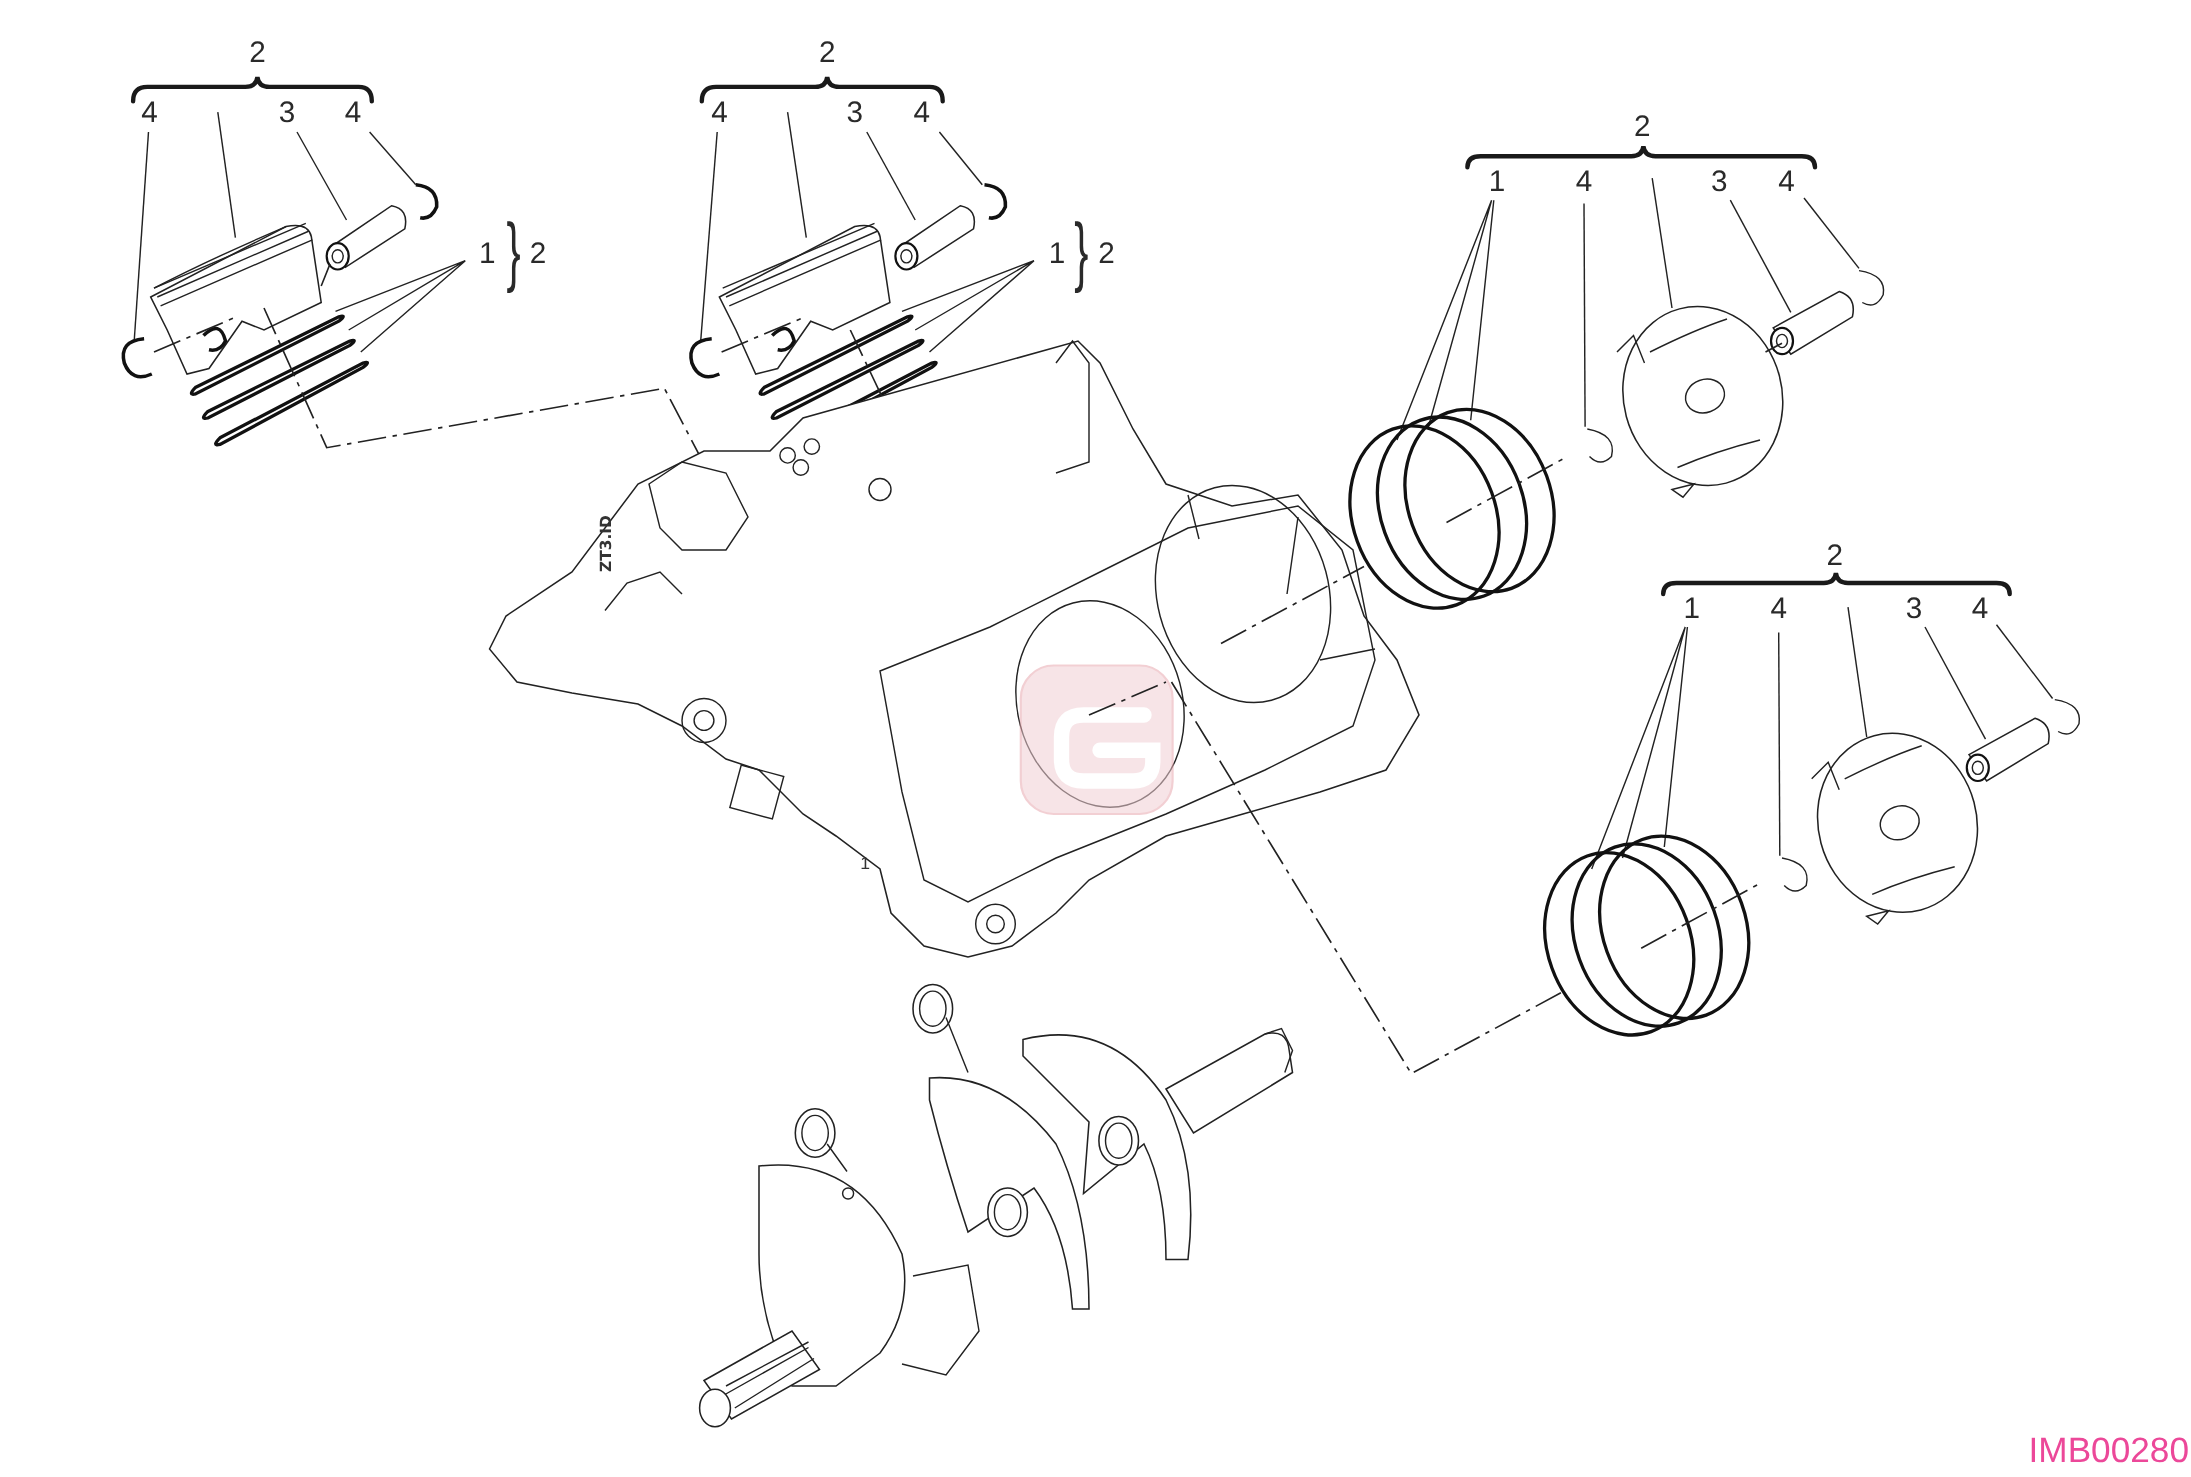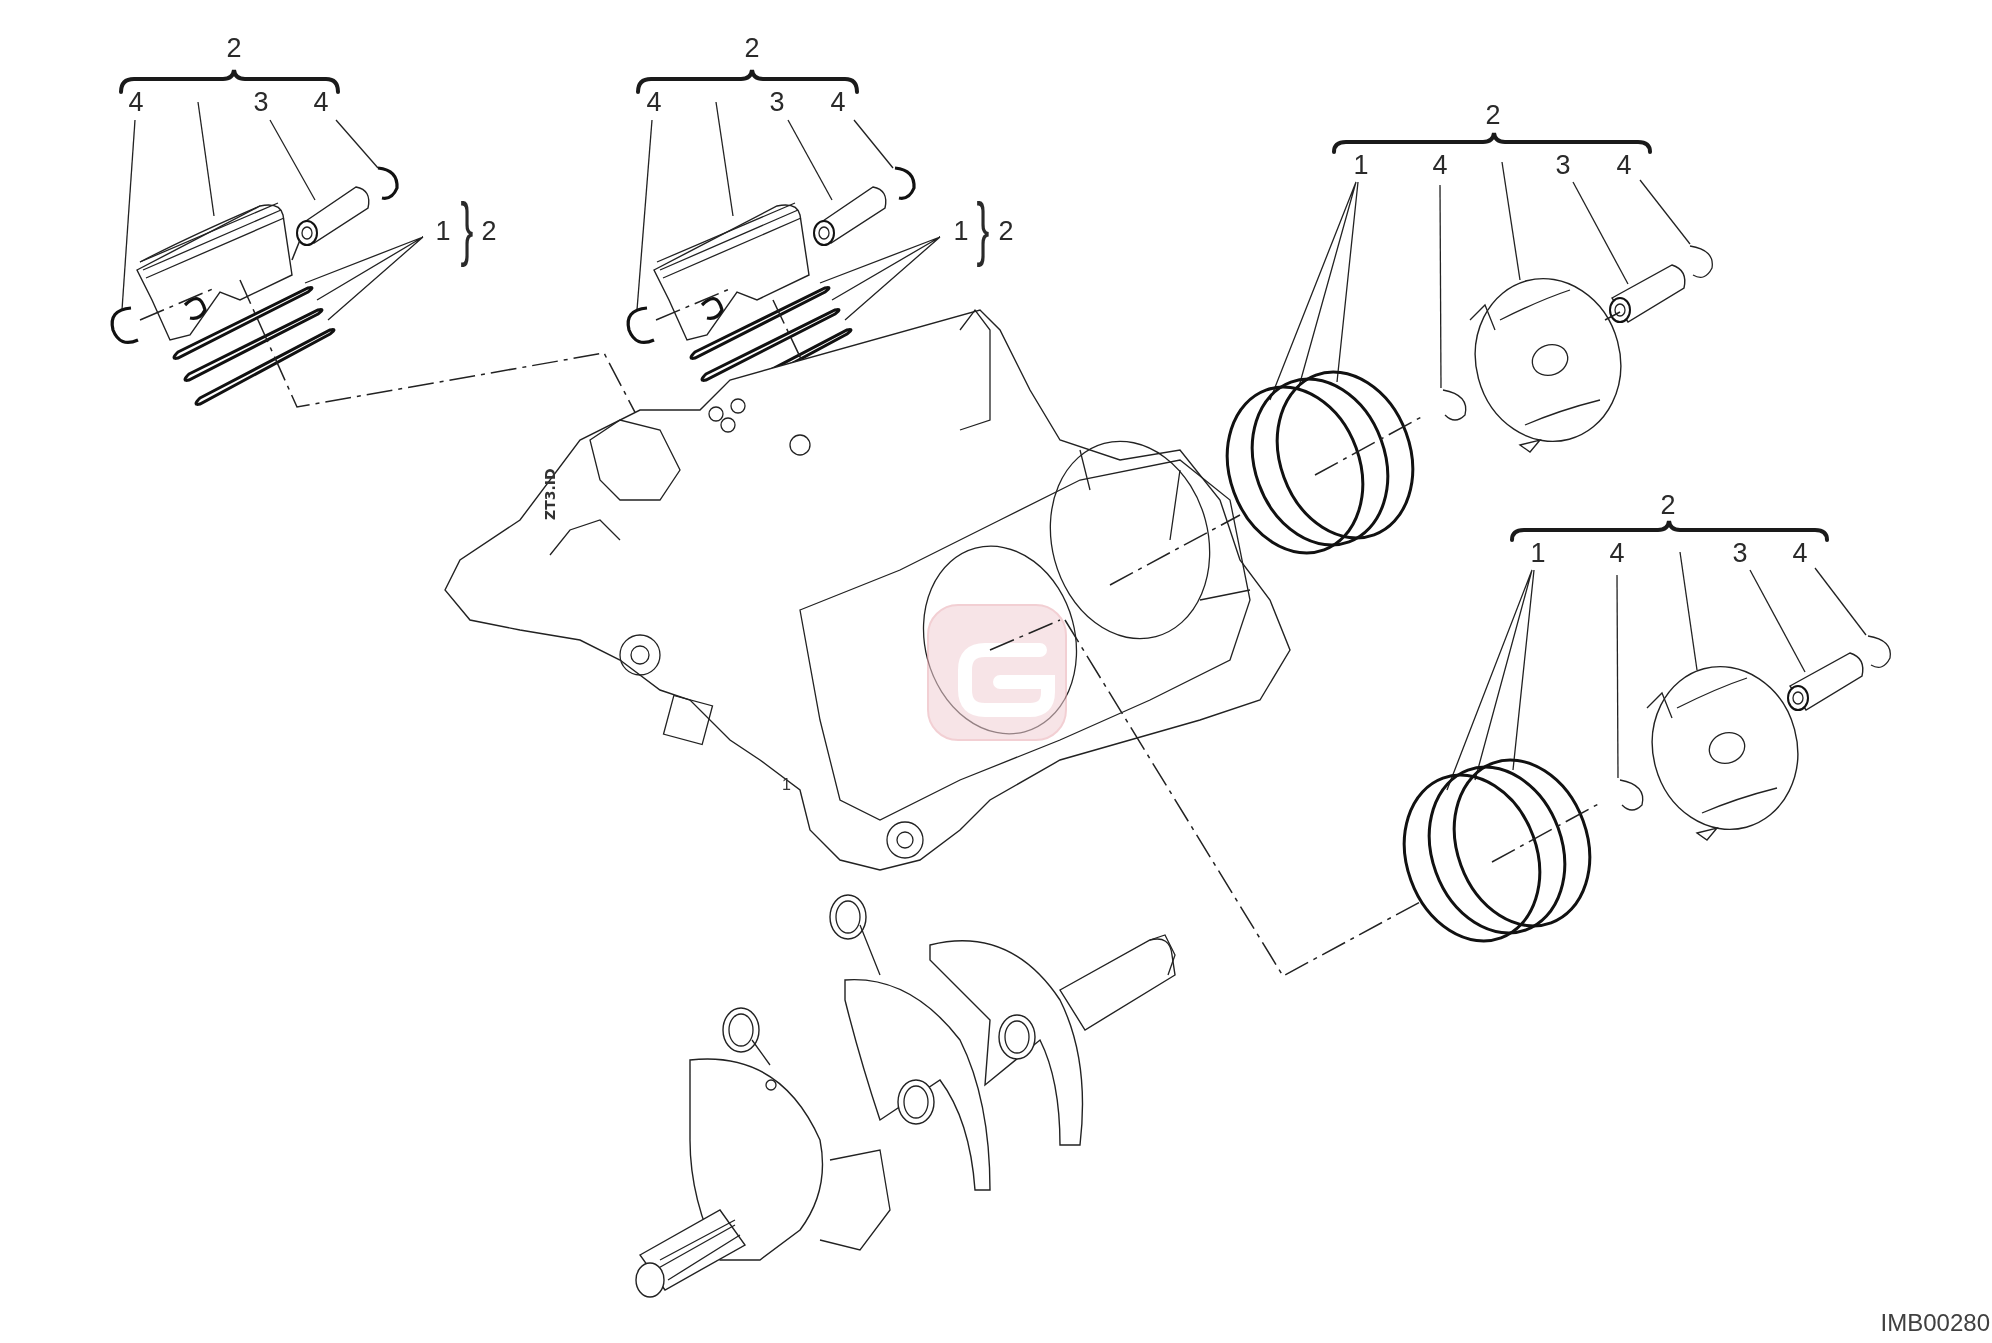--- a/index.html
+++ b/index.html
@@ -2,21 +2,21 @@
 <html><head>
 <meta charset="utf-8">
 <style>
   html, body { margin:0; padding:0; background:#ffffff; }
   body { width:1992px; height:1343px; position:relative; overflow:hidden;
          font-family:"Liberation Sans", "DejaVu Sans", sans-serif; color:#222; }
   #canvas { position:absolute; left:0; top:0; width:1992px; height:1343px; }
   .lbl { position:absolute; font-size:27px; line-height:27px; color:#2a2a2a;
          font-family:"Liberation Sans", "DejaVu Sans", sans-serif; font-weight:normal;
          transform:translate(-50%,-50%); white-space:nowrap; }
-  .code { position:absolute; right:2px; bottom:6px; font-size:24px; color:#404040;
+  .code { position:absolute; right:2px; bottom:6px; font-size:32px; color:#ec4899;
           font-family:"Liberation Sans", "DejaVu Sans", sans-serif; letter-spacing:0px; }
   svg .thin { stroke:#222; stroke-width:1.3; fill:none; }
   svg .med { stroke:#111; stroke-width:2; fill:#fff; }
   svg .thick { stroke:#111; stroke-width:3.2; fill:none; }
   svg .ring { stroke:#111; stroke-width:3; fill:none; }
   svg .brace { stroke:#1a1a1a; stroke-width:4; fill:none; stroke-linecap:round; }
   svg .axis { stroke:#222; stroke-width:1.5; fill:none; stroke-dasharray:26 6 4 6; }
   svg .lead { stroke:#222; stroke-width:1.3; fill:none; }
   svg .part { stroke:#222; stroke-width:1.4; fill:#fff; }
 </style>

